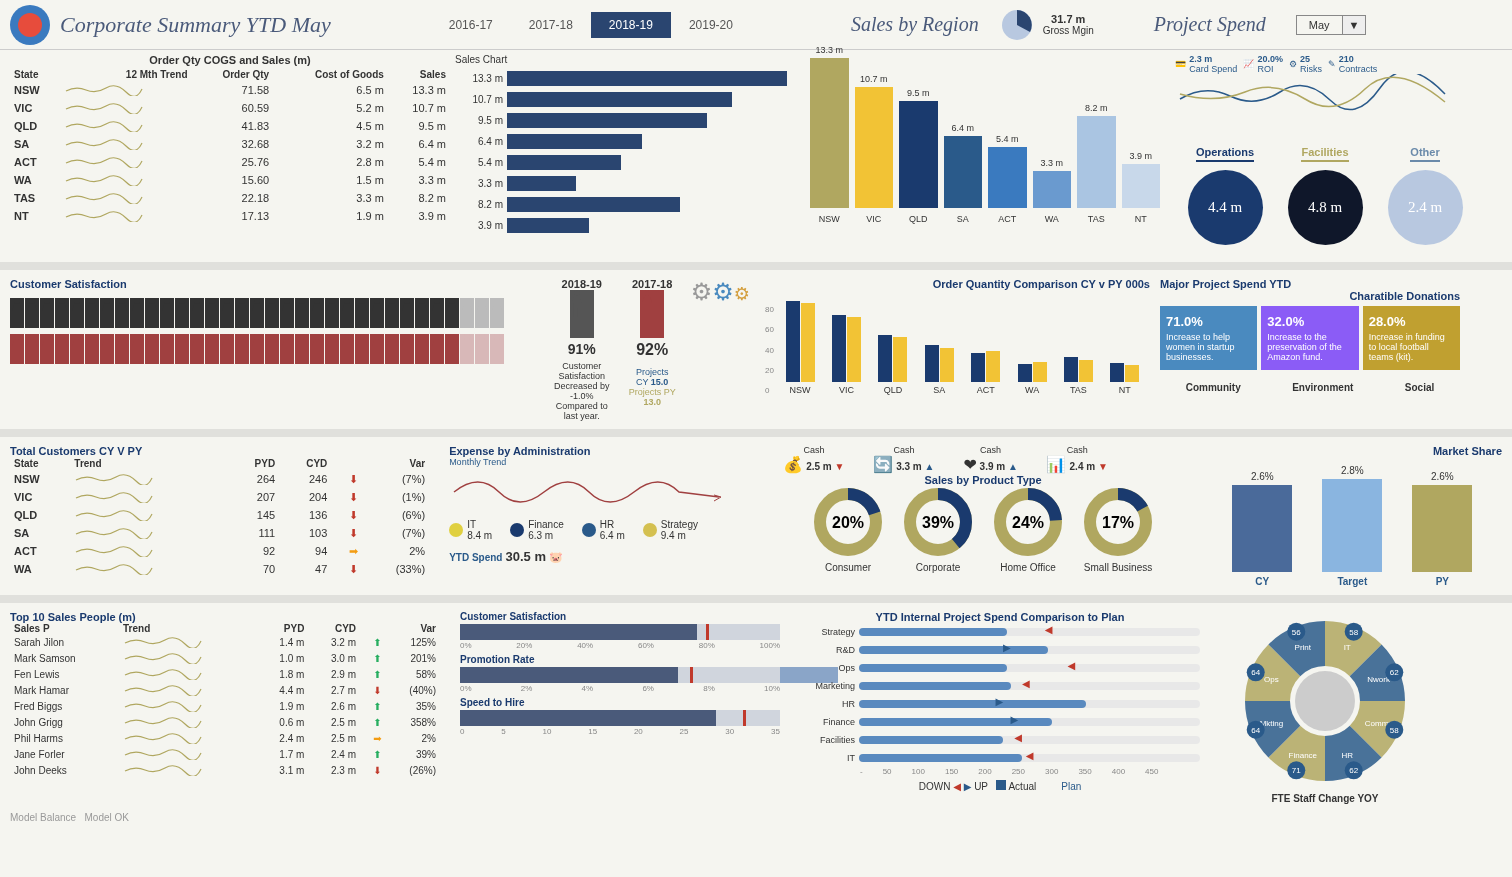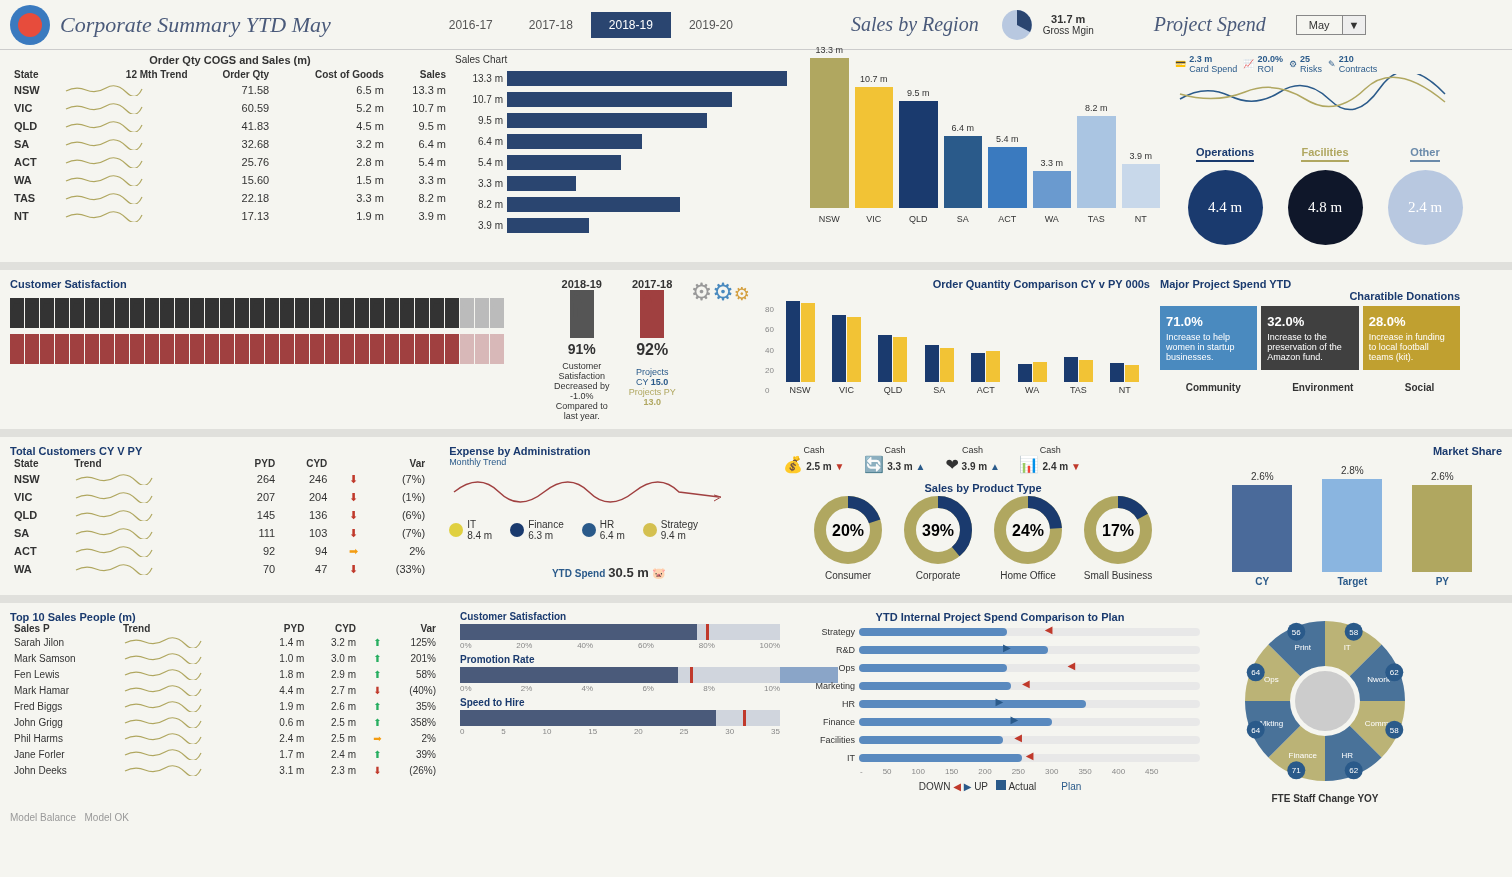--- a/index.html
+++ b/index.html
@@ -59,21 +59,21 @@
 .row3{display:flex;padding:4px 10px;align-items:flex-start}
 .custtbl{width:420px}
 .custtbl table{width:100%;font-size:11px;border-collapse:collapse}
 .custtbl th{text-align:right;padding:1px 4px;font-size:10px}
 .custtbl th:first-child,.custtbl td:first-child{text-align:left}
 .custtbl td{text-align:right;padding:1px 4px}
 .arrow-dn{color:#c0392b}
 .arrow-up{color:#27ae60}
 .arrow-eq{color:#f39c12}
 .expadmin{width:320px;margin-left:20px}
-.cash-row{display:flex;gap:20px;font-size:10px;margin-bottom:8px}
+.cash-row{display:flex;gap:29px;font-size:10px;}
 .cash-item{display:flex;flex-direction:column;align-items:center}
 .donuts{display:flex;gap:18px;justify-content:center}
 .donut{text-align:center}
 .donut svg{display:block}
 .donut .dl{font-size:10px;margin-top:4px}
 .mshare{width:300px;margin-left:20px}
 .mshare-bars{display:flex;gap:30px;align-items:flex-end;height:120px;justify-content:center;margin-top:10px}
 .msbar{display:flex;flex-direction:column;align-items:center;width:60px}
 .msbar .v{font-size:10px;margin-bottom:3px}
 .msbar .b{width:100%}
@@ -487,21 +487,21 @@
           </div>
           <span class="x">NT</span>
         </div>
       </div>
   </div>
   <div class="donations">
     <div class="section-header">Major Project Spend YTD</div>
     <div class="section-header" style="text-align:right">Charatible Donations</div>
     <div class="don-cards" id="dcards">
         <div class="dcard" style="background:#4a8abf"><div class="pct">71.0%</div>Increase to help women in startup businesses.<style>.dcard[style*="#4a8abf"]::after{border-top-color:#4a8abf}</style></div>
-        <div class="dcard" style="background:#404040"><div class="pct">32.0%</div>Increase to the preservation of the Amazon fund.<style>.dcard[style*="#1a3a6e"]::after{border-top-color:#1a3a6e}</style></div>
+        <div class="dcard" style="background:#8b5cf6"><div class="pct">32.0%</div>Increase to the preservation of the Amazon fund.<style>.dcard[style*="#1a3a6e"]::after{border-top-color:#1a3a6e}</style></div>
         <div class="dcard" style="background:#c0a030"><div class="pct">28.0%</div>Increase in funding to local football teams (kit).<style>.dcard[style*="#c0a030"]::after{border-top-color:#c0a030}</style></div>
       </div>
     <div style="display:flex;justify-content:space-around;margin-top:12px;font-size:10px;font-weight:bold">
       <span>Community</span>
       <span>Environment</span>
       <span>Social</span>
     </div>
   </div>
 </div>
 <div class="divider"></div>
@@ -602,21 +602,21 @@
         </div>
         <div style="display:flex;align-items:center;gap:4px">
           <span style="width:14px;height:14px;border-radius:50%;background:#2a5a8a;display:inline-block"></span>
           <div>HR<br>6.4 m</div>
         </div>
         <div style="display:flex;align-items:center;gap:4px">
           <span style="width:14px;height:14px;border-radius:50%;background:#d4c050;display:inline-block"></span>
           <div>Strategy<br>9.4 m</div>
         </div>
       </div>
-    <div style="text-align:center;margin-top:24px"><span style="font-size:10px;color:#2a5a8a;font-weight:bold">YTD Spend</span> <b style="font-size:13px">30.5 m</b> 🐷</div>
+    <div style="text-align:left;margin-top:8px"><span style="font-size:10px;color:#2a5a8a;font-weight:bold">YTD Spend</span> <b style="font-size:13px">30.5 m</b> 🐷</div>
   </div>
   <div style="width:400px;margin-left:15px">
     <div class="cash-row" id="cashrow">
         <div class="cash-item">
           <span style="font-size:9px">Cash</span>
           <div><span style="font-size:16px">💰</span> <b>2.5 m</b> <span style="color:#c0392b">▼</span></div>
         </div>
         <div class="cash-item">
           <span style="font-size:9px">Cash</span>
           <div><span style="font-size:16px">🔄</span> <b>3.3 m</b> <span style="color:#2a5a8a">▲</span></div>

